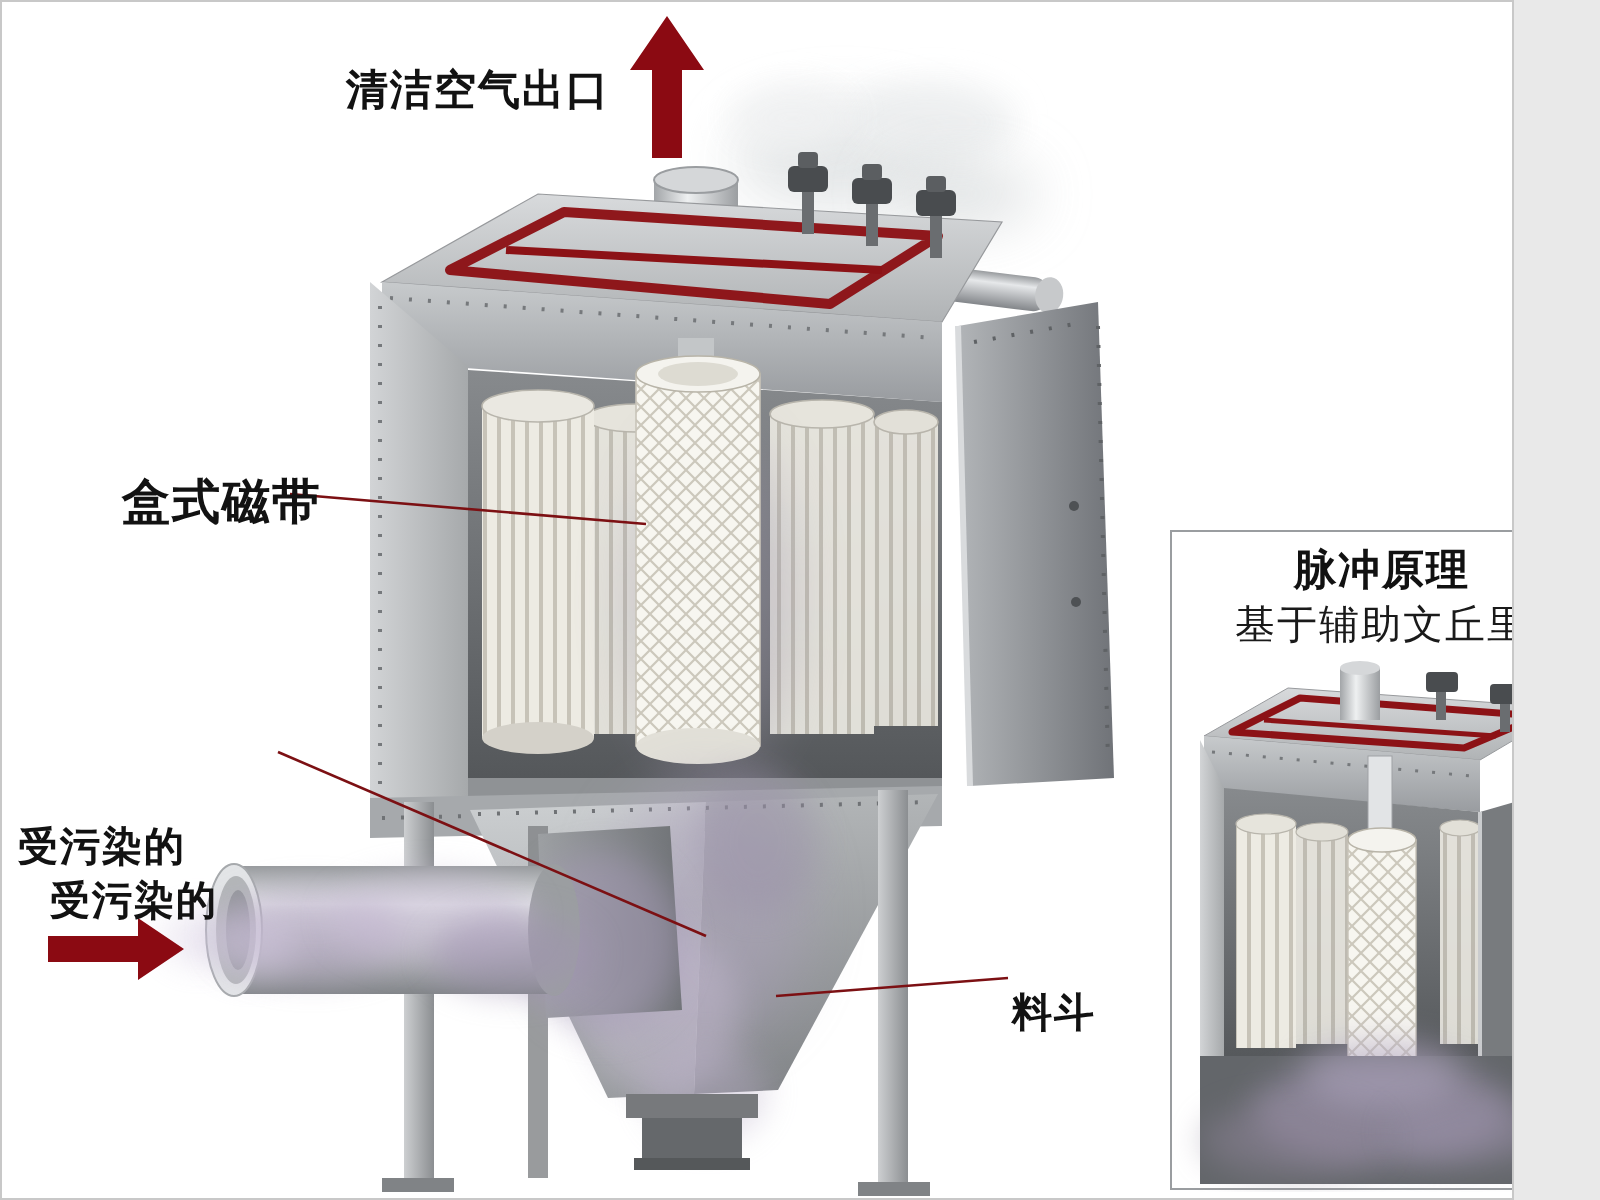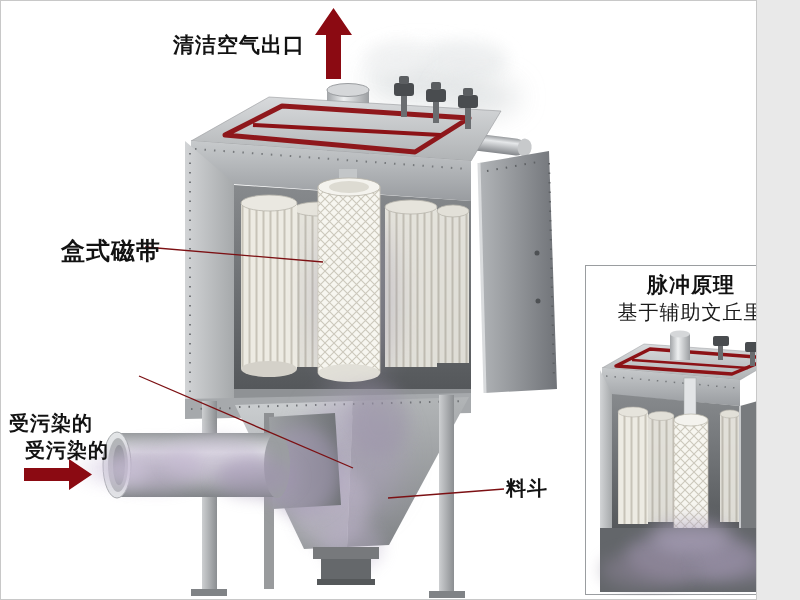--- a/index.html
+++ b/index.html
@@ -8,21 +8,21 @@
     border:1px solid #c8c8c8;box-sizing:border-box;overflow:hidden;
     font-family:Liberation Serif, serif;
   }
   .scene{position:absolute;left:0;top:0;width:800px;height:600px;}
   .lbl{position:absolute;font-weight:700;color:#121212;white-space:nowrap;letter-spacing:1px;}
   .lbl-clean{left:172px;top:30px;font-size:21px;}
   .lbl-cartridge{left:60px;top:234px;font-size:24px;}
   .lbl-baffle{left:14px;top:363px;font-size:20px;}
   .lbl-polluted1{left:8px;top:409px;font-size:20px;}
   .lbl-polluted2{left:24px;top:436px;font-size:20px;}
-  .lbl-hopper{left:505px;top:474px;font-size:20px;}
+  .lbl-hopper{left:505px;top:492px;font-size:20px;}
   .inset{
     position:absolute;left:584px;top:264px;width:212px;height:330px;
     border:1px solid #9a9da0;background:#ffffff;box-sizing:border-box;
     text-align:center;
   }
   .inset-title{font-size:21px;font-weight:700;color:#111;margin-top:5px;letter-spacing:1px;text-align:center;}
   .inset-sub{font-size:20px;font-weight:400;color:#1a1a1a;letter-spacing:1px;}
   .inset svg{display:block;margin:2px auto 0 auto;}
 </style>
 </head>

